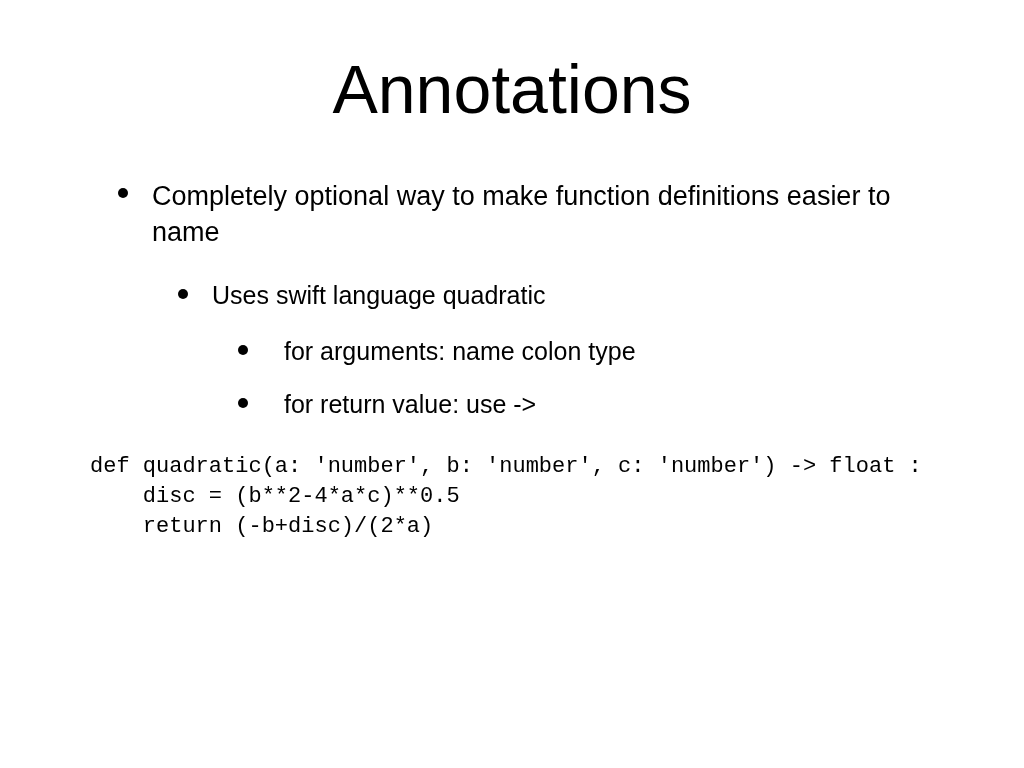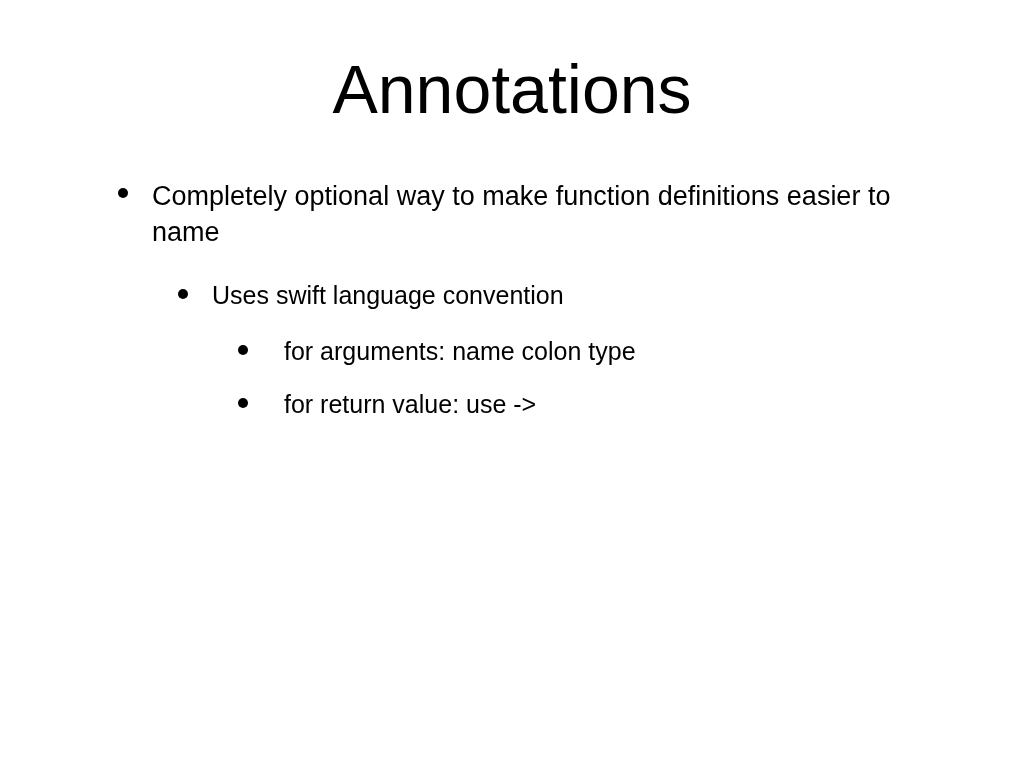--- a/index.html
+++ b/index.html
@@ -94,28 +94,31 @@
 
   <h1 class="title">Annotations</h1>
 
   <div class="bullet-l1">
     <span class="dot"></span>
     <span class="l1-text">Completely optional way to make function definitions easier to name</span>
   </div>
 
   <div class="bullet-l2">
     <span class="dot"></span>
-    <span class="l2-text">Uses swift language convention</span>
+    <span class="l2-text">Uses swift language quadratic</span>
   </div>
 
   <div class="bullet-l3">
     <span class="dot"></span>
     <span class="l3-text">for arguments:    name colon type</span>
   </div>
 
 
   <div class="bullet-l3">
     <span class="dot"></span>
     <span class="l3-text">for return value:  use -&gt;</span>
   </div>
 
+  <div class="code-block">def quadratic(a: 'number', b: 'number', c: 'number') -&gt; float :
+    disc = (b**2-4*a*c)**0.5
+    return (-b+disc)/(2*a)</div>
 
 </div>
 
 </body></html>

